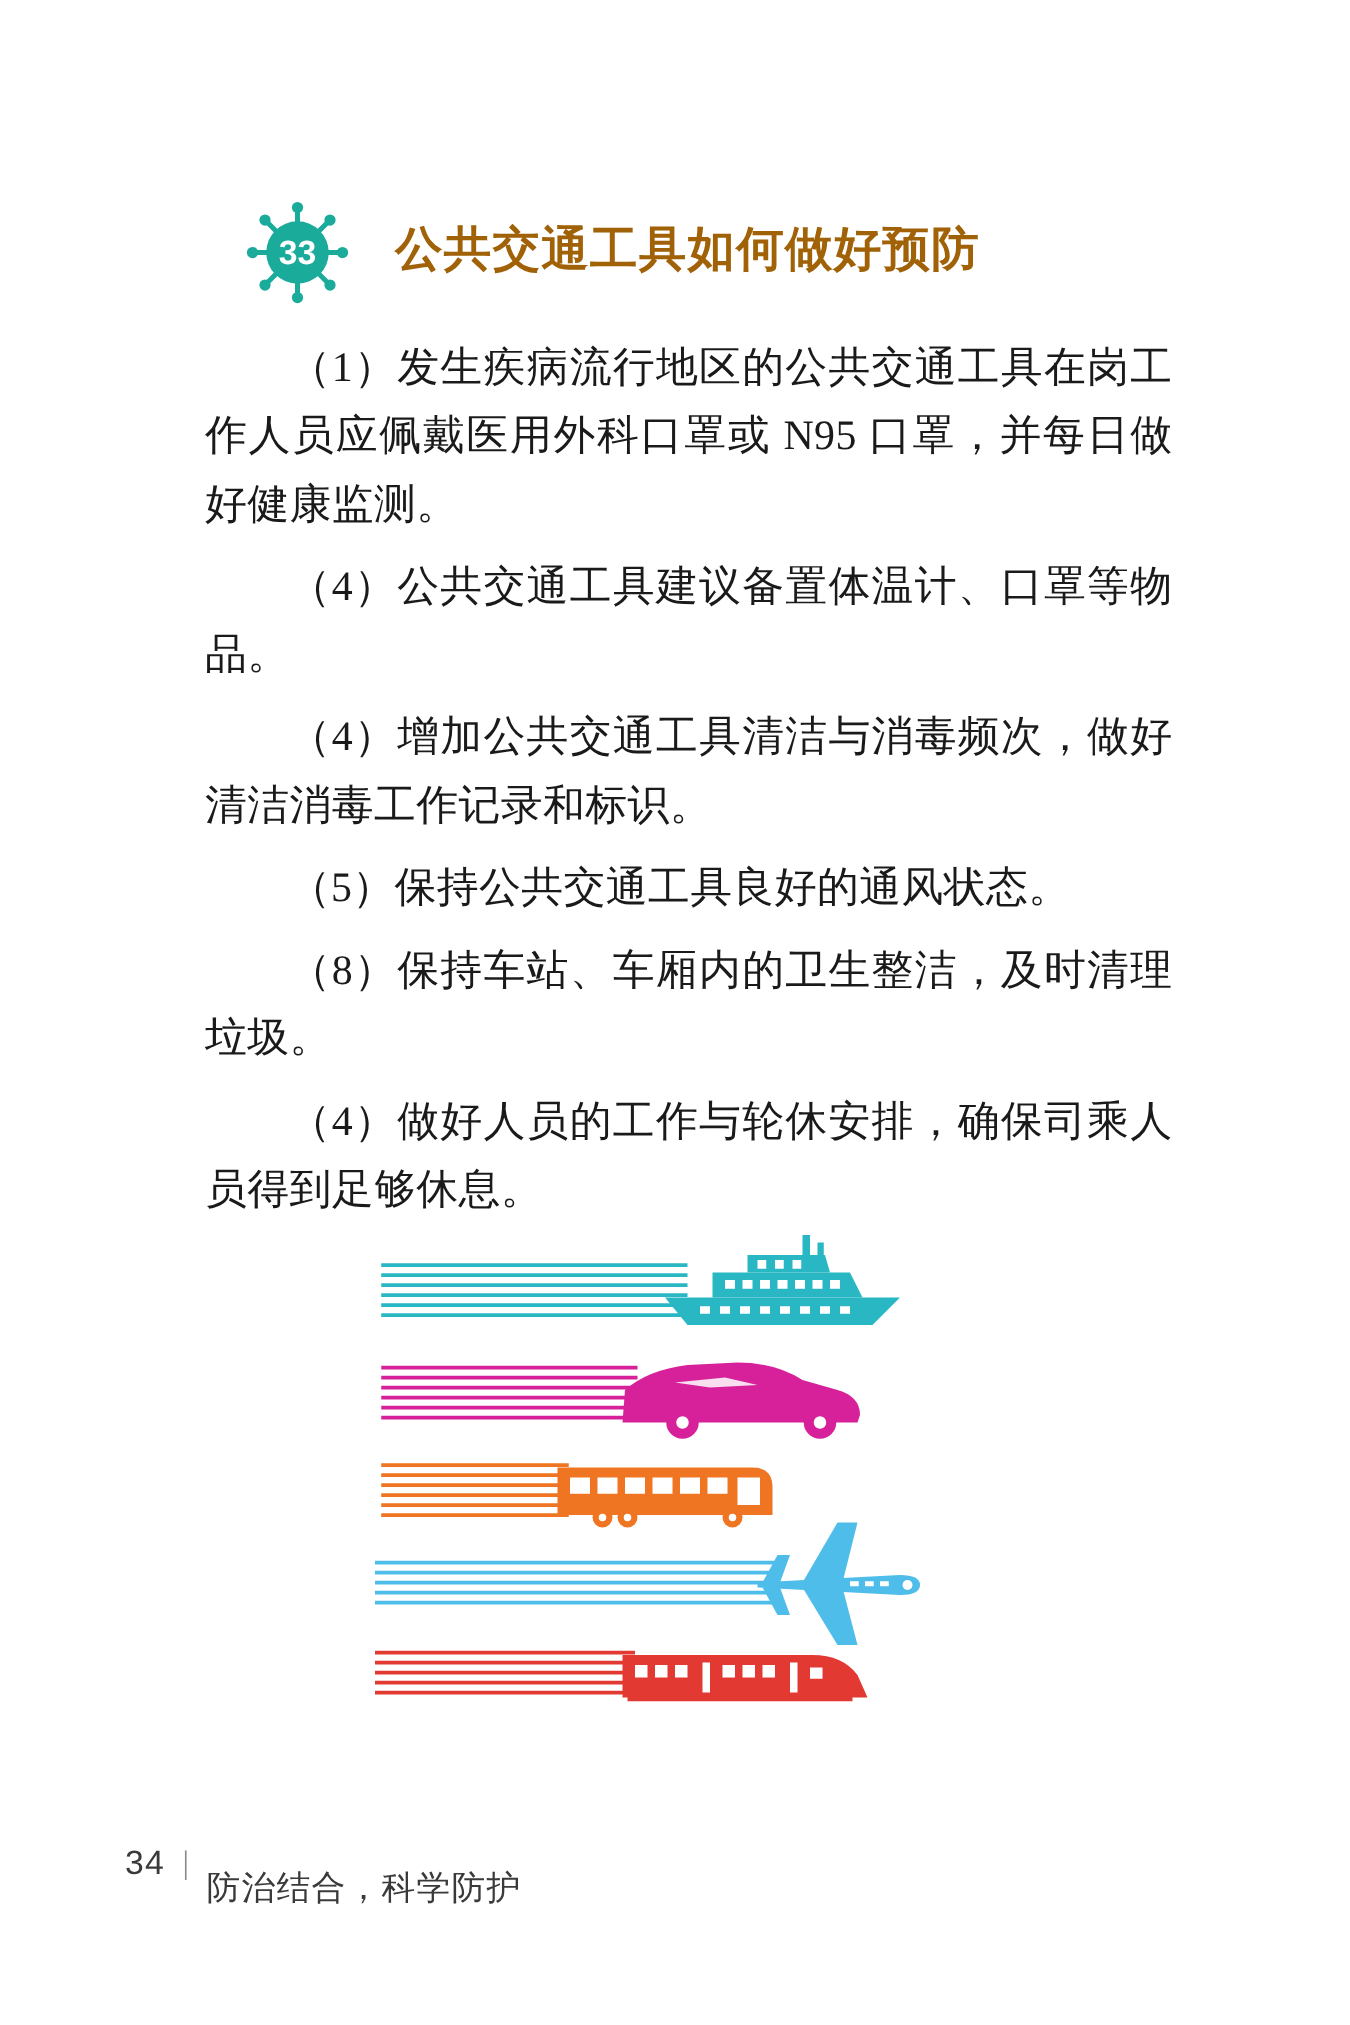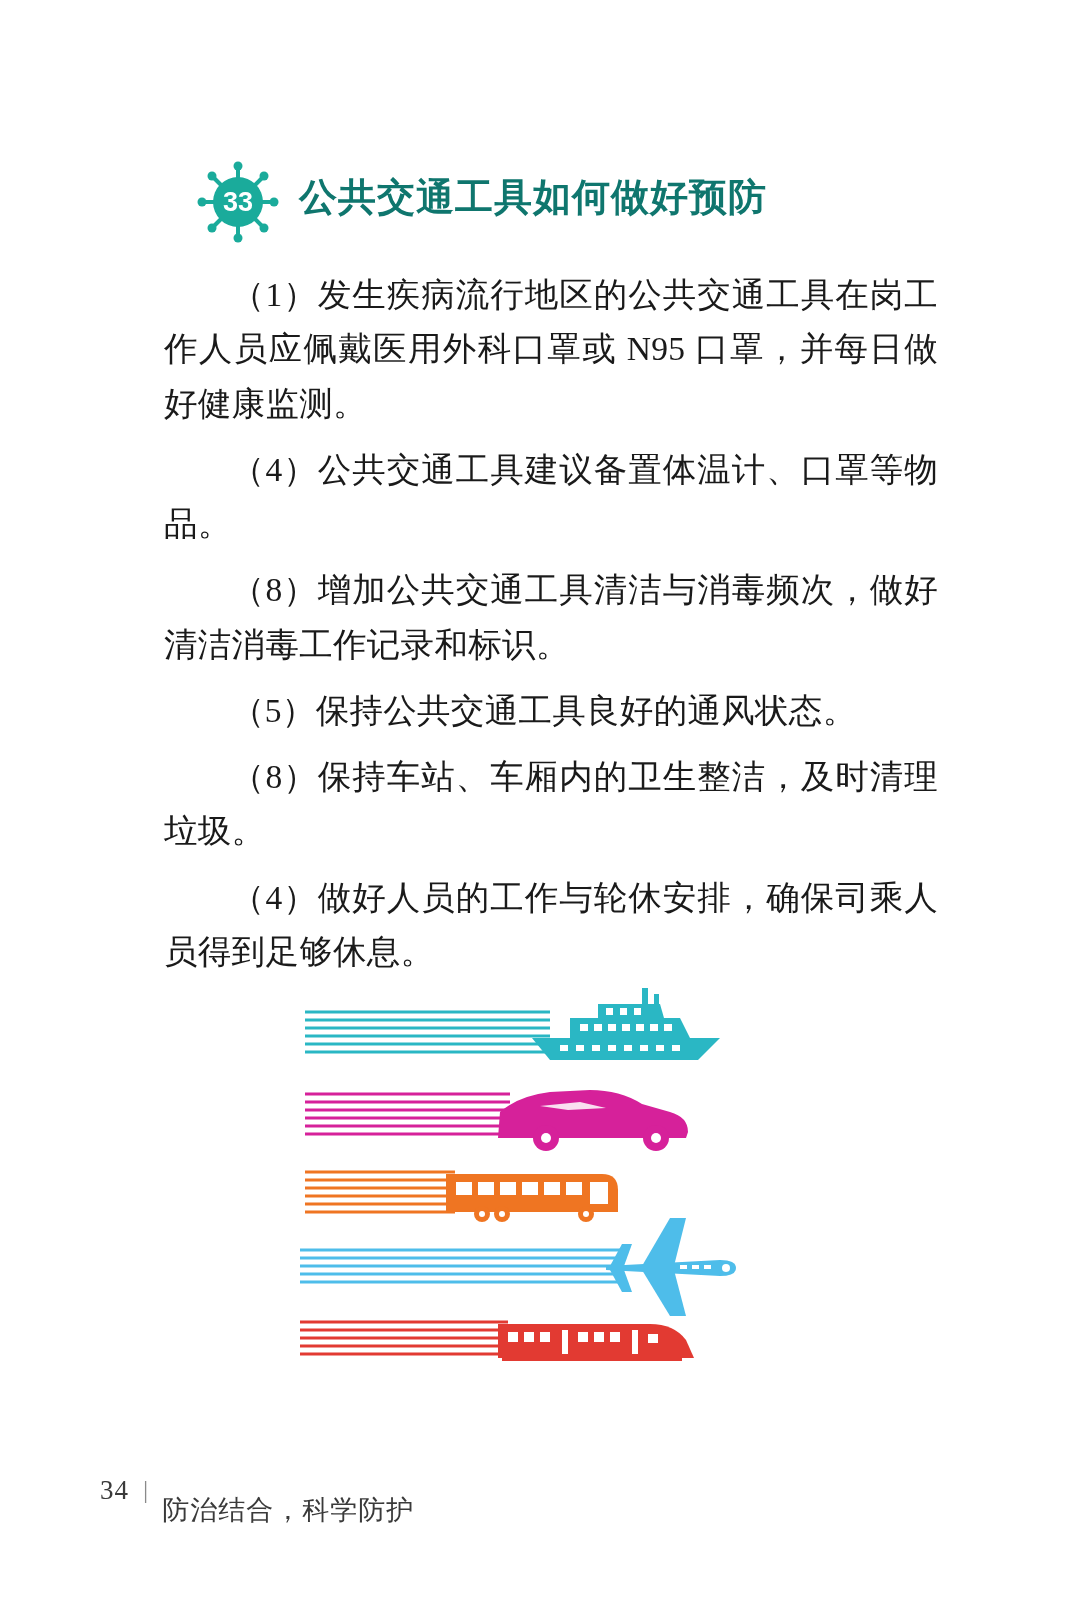--- a/index.html
+++ b/index.html
@@ -21,35 +21,35 @@
     inset: 0;
   }
 
   
   .heading-row {
     position: absolute;
     left: 196px;
     top: 160px;
     display: flex;
     align-items: center;
-    gap: 19px;
+    gap: 36px;
   }
   .virus-badge {
     position: relative;
     width: 84px;
     height: 84px;
     flex: 0 0 auto;
   }
   .virus-badge svg { display: block; }
   .heading-text {
-    font-family: Liberation Mono, monospace;
+    font-family: Liberation Sans, sans-serif;
     font-weight: bold;
     font-size: 38px;
     letter-spacing: 1px;
-    color: #0f766e;
+    color: #a16207;
     white-space: nowrap;
     line-height: 1;
     padding-bottom: 4px;
   }
 
   
   .body-text {
     position: absolute;
     left: 148px;
     top: 268px;
@@ -81,21 +81,21 @@
     position: absolute;
     left: 100px;
     bottom: 92px;
     display: flex;
     align-items: center;
     gap: 14px;
     font-size: 27px;
     color: #3a3a3a;
   }
   .footer .page-num {
-    font-family: Liberation Serif, serif;
+    font-family: Liberation Sans, sans-serif;
     letter-spacing: 1px;
   }
   .footer .sep {
     color: #8a8a8a;
     font-size: 26px;
   }
   .footer .footer-title {
     letter-spacing: 1px;
     margin-top: 40px;
   }
@@ -131,21 +131,21 @@
         <circle cx="42" cy="42" r="25" fill="#1aab9b"></circle>
         <text x="42" y="42" font-family="Liberation Sans, sans-serif" font-size="27" font-weight="bold" fill="#ffffff" text-anchor="middle" dominant-baseline="central">33</text>
       </svg>
     </div>
     <div class="heading-text">公共交通工具如何做好预防</div>
   </div>
 
   <div class="body-text">
     <p class="para">（1）发生疾病流行地区的公共交通工具在岗工作人员应佩戴医用外科口罩或 N95 口罩，并每日做好健康监测。</p>
     <p class="para">（4）公共交通工具建议备置体温计、口罩等物品。</p>
-    <p class="para">（8）增加公共交通工具清洁与消毒频次，做好清洁消毒工作记录和标识。</p>
+    <p class="para">（4）增加公共交通工具清洁与消毒频次，做好清洁消毒工作记录和标识。</p>
     <p class="para">（5）保持公共交通工具良好的通风状态。</p>
     <p class="para">（8）保持车站、车厢内的卫生整洁，及时清理垃圾。</p>
     <p class="para">（4）做好人员的工作与轮休安排，确保司乘人员得到足够休息。</p>
   </div>
 
   <div class="illustration">
     <svg width="560" height="420" viewBox="0 0 560 420" aria-hidden="true">
 
       <g>
         <g stroke="#2ab7c4" stroke-width="3">

